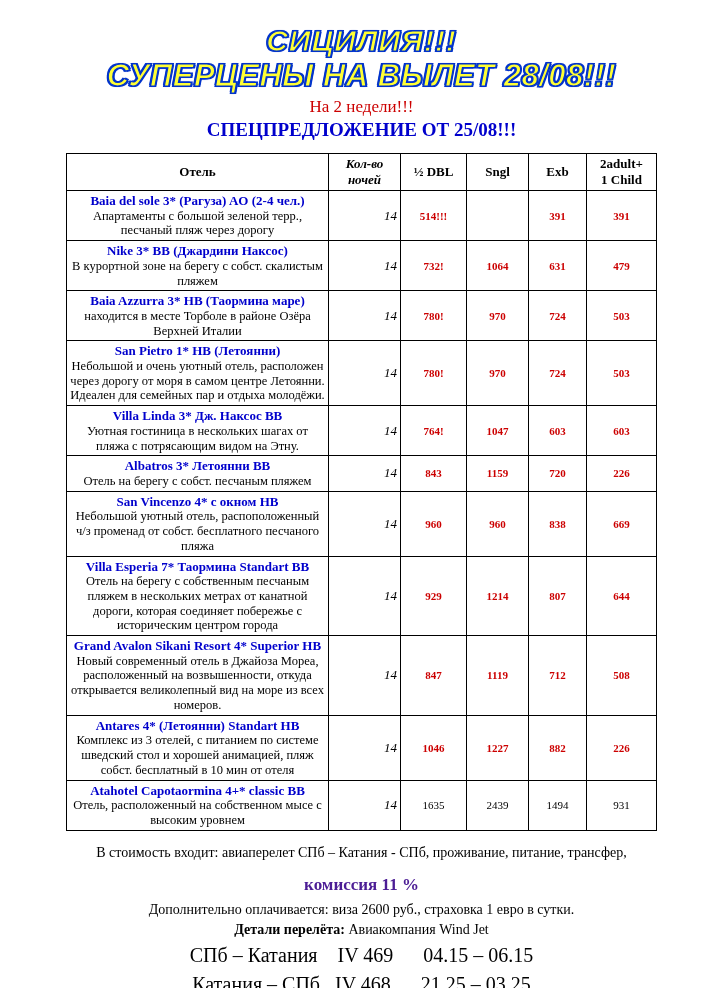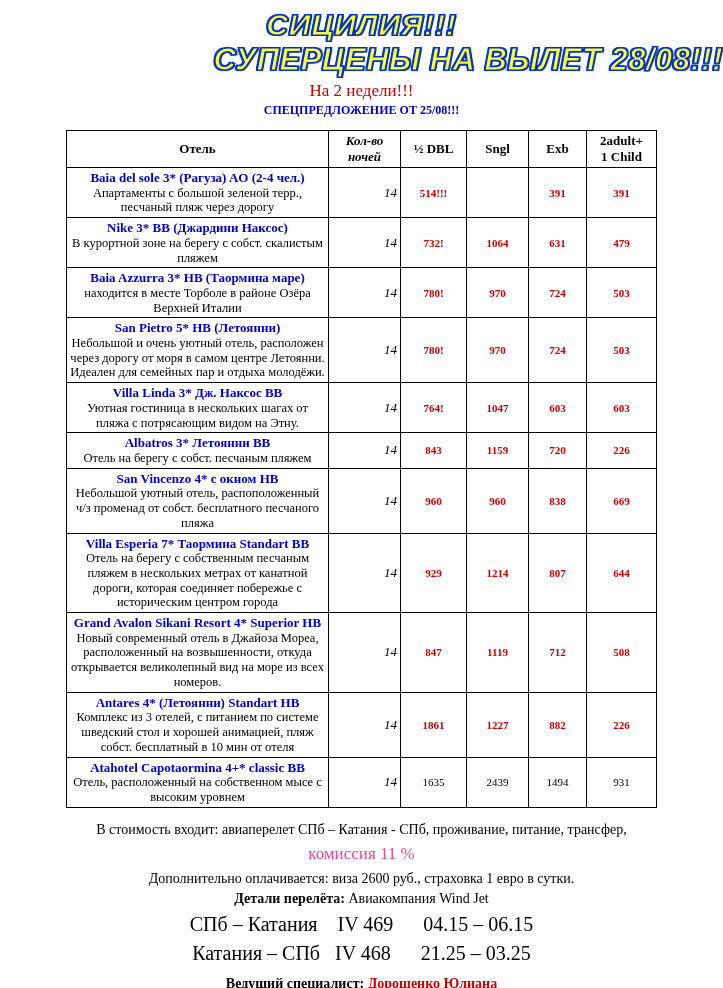--- a/index.html
+++ b/index.html
@@ -30,25 +30,25 @@
     font-size: 30px;
     letter-spacing: 1px;
     color: #ffff33;
     -webkit-text-stroke: 1.2px #0033cc;
     text-shadow:
       -1.4px -1.4px 0 #0033cc,
        1.4px -1.4px 0 #0033cc,
       -1.4px  1.4px 0 #0033cc,
        1.4px  1.4px 0 #0033cc,
        0 0 2px #0033cc;
-    margin: 8px 0 0 0;
+    margin: 24px 0 0 0;
     line-height: 1.1;
   }
   .title2 {
-    text-align: right;
+    text-align: center;
     font-family: "Liberation Sans", sans-serif;
     font-weight: bold;
     font-style: italic;
     font-size: 31px;
     letter-spacing: 0.5px;
     color: #ffff33;
     -webkit-text-stroke: 1.2px #0033cc;
     text-shadow:
       -1.4px -1.4px 0 #0033cc,
        1.4px -1.4px 0 #0033cc,
@@ -61,21 +61,21 @@
   .subtitle-red {
     text-align: center;
     font-weight: normal;
     font-size: 17px;
     color: #cc0000;
     margin: 4px 0 2px 0;
   }
   .subtitle-blue {
     text-align: center;
     font-weight: bold;
-    font-size: 12px;
+    font-size: 19px;
     color: #0000cc;
     margin: 2px 0 8px 0;
   }
 
   
   table.offers {
     border-collapse: collapse;
     width: 485px;
     margin: 12px auto;
     table-layout: fixed;
@@ -142,24 +142,24 @@
     width: 660px;
     margin: 10px auto 0 auto;
     text-align: center;
     font-size: 14px;
     line-height: 1.45;
   }
   .footer .line-incl {
     font-size: 14px;
   }
   .footer .commission {
-    color: #ec4899;
-    font-weight: normal;
+    color: #4c1d95;
+    font-weight: bold;
     font-size: 17px;
-    margin-top: 2px;
+    margin-top: 10px;
   }
   .footer .line-extra {
     font-size: 14px;
     margin-top: 2px;
   }
   .footer .flight-label {
     font-weight: bold;
   }
   .footer .flight-details {
     margin-top: 0;
@@ -250,21 +250,21 @@
         </td>
         <td class="nights">14</td>
         <td class="price">780!</td>
         <td class="price">970</td>
         <td class="price">724</td>
         <td class="price">503</td>
       </tr>
 
       <tr>
         <td class="hotel">
-          <span class="hname">San Pietro 5* HB (Летоянни)</span>
+          <span class="hname">San Pietro 1* HB (Летоянни)</span>
           <span class="hdesc">Небольшой и очень уютный отель, расположен через дорогу от моря в самом центре Летоянни. Идеален для семейных пар и отдыха молодёжи.</span>
         </td>
         <td class="nights">14</td>
         <td class="price">780!</td>
         <td class="price">970</td>
         <td class="price">724</td>
         <td class="price">503</td>
       </tr>
 
       <tr>
@@ -326,21 +326,21 @@
         <td class="price">712</td>
         <td class="price">508</td>
       </tr>
 
       <tr>
         <td class="hotel">
           <span class="hname">Antares 4* (Летоянни)  Standart HB</span>
           <span class="hdesc">Комплекс из 3 отелей, с питанием по системе шведский стол и хорошей анимацией, пляж собст. бесплатный в 10 мин от отеля</span>
         </td>
         <td class="nights">14</td>
-        <td class="price">1861</td>
+        <td class="price">1046</td>
         <td class="price">1227</td>
         <td class="price">882</td>
         <td class="price">226</td>
       </tr>
 
       <tr>
         <td class="hotel">
           <span class="hname">Atahotel Capotaormina 4+* classic BB</span>
           <span class="hdesc">Отель, расположенный на собственном мысе с высоким уровнем</span>
         </td>

